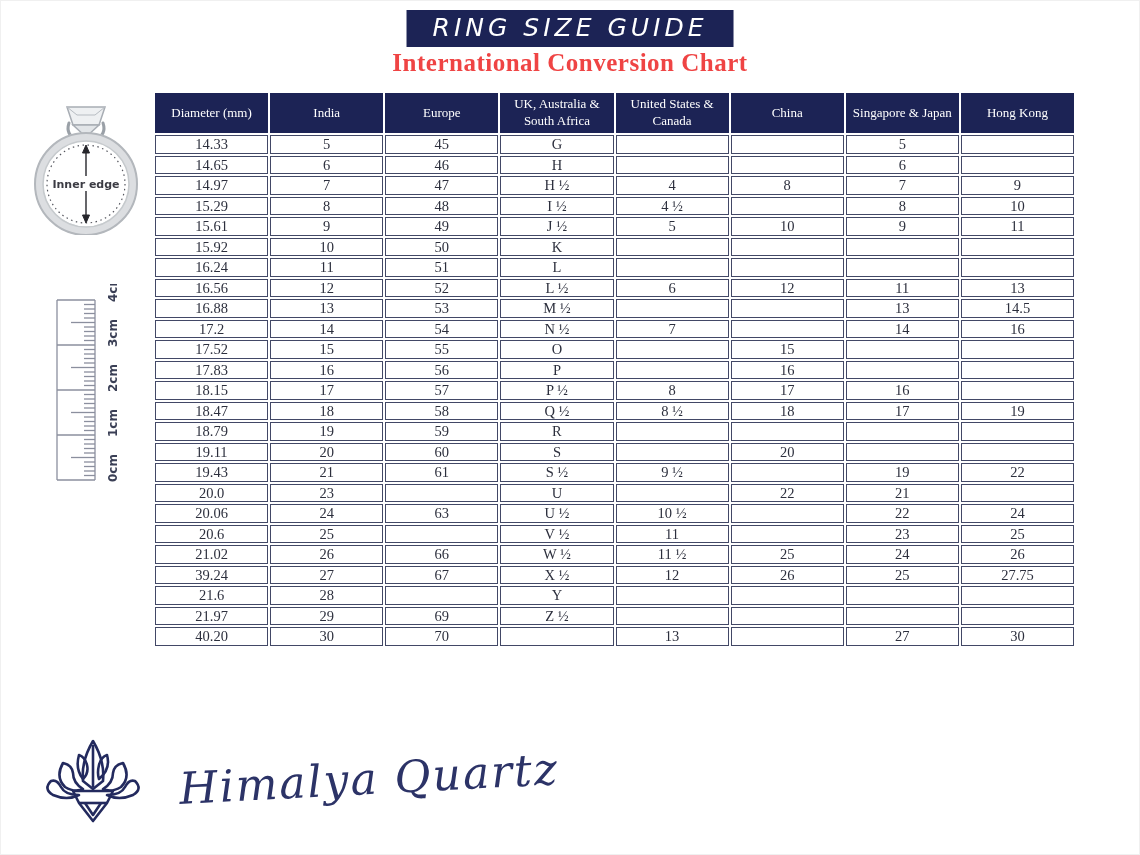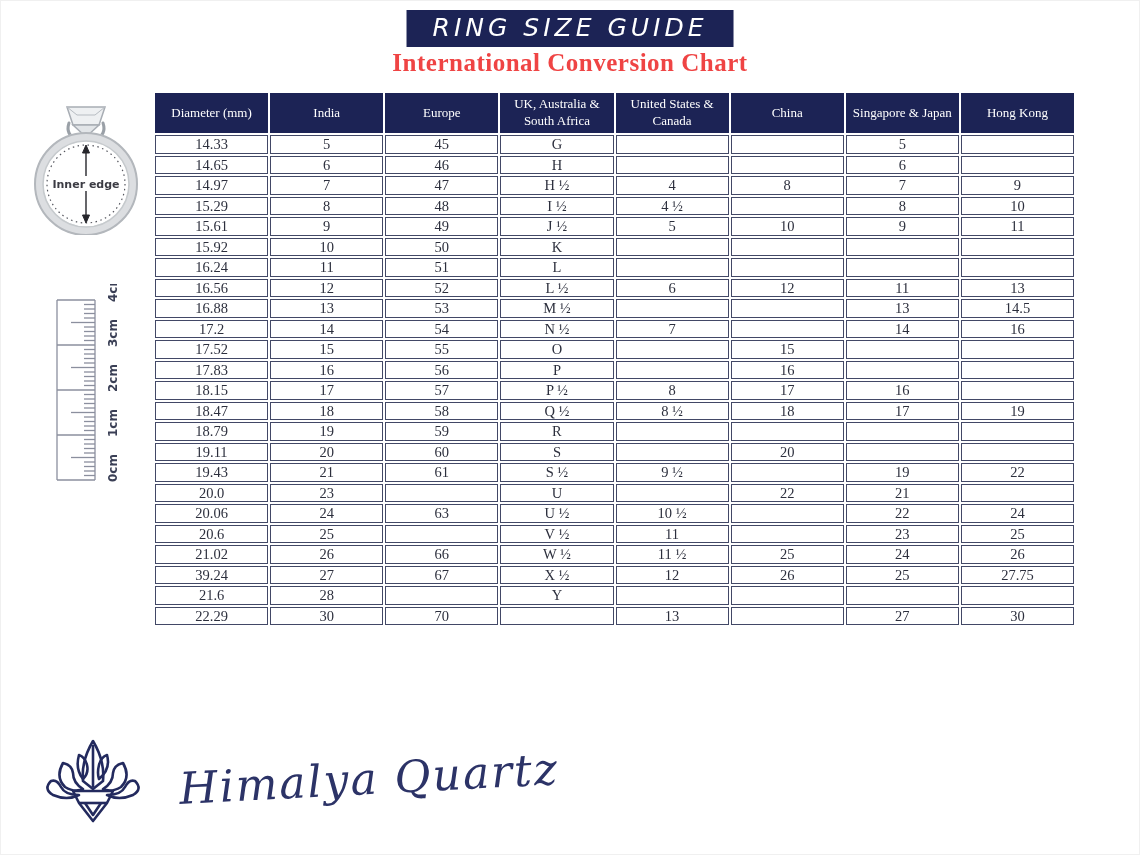--- a/index.html
+++ b/index.html
@@ -388,21 +388,31 @@
           <td>21.6</td>
           <td>28</td>
           <td></td>
           <td>Y</td>
           <td></td>
           <td></td>
           <td></td>
           <td></td>
         </tr>
         <tr>
-          <td>22.29</td>
+          <td>21.97</td>
+          <td>29</td>
+          <td>69</td>
+          <td>Z ½</td>
+          <td></td>
+          <td></td>
+          <td></td>
+          <td></td>
+        </tr>
+        <tr>
+          <td>40.20</td>
           <td>30</td>
           <td>70</td>
           <td></td>
           <td>13</td>
           <td></td>
           <td>27</td>
           <td>30</td>
         </tr>
       </tbody>
   </table>

